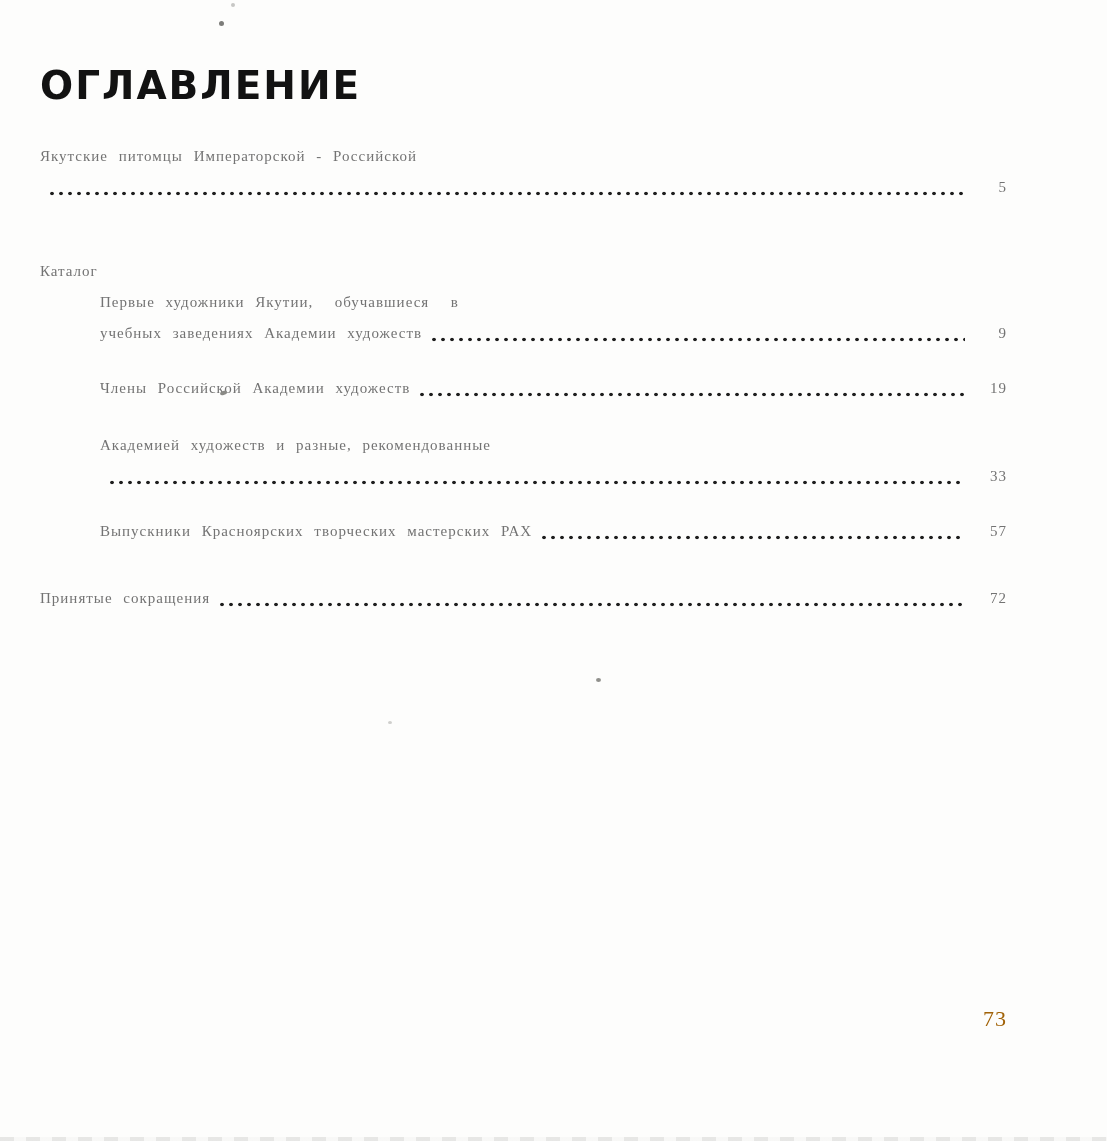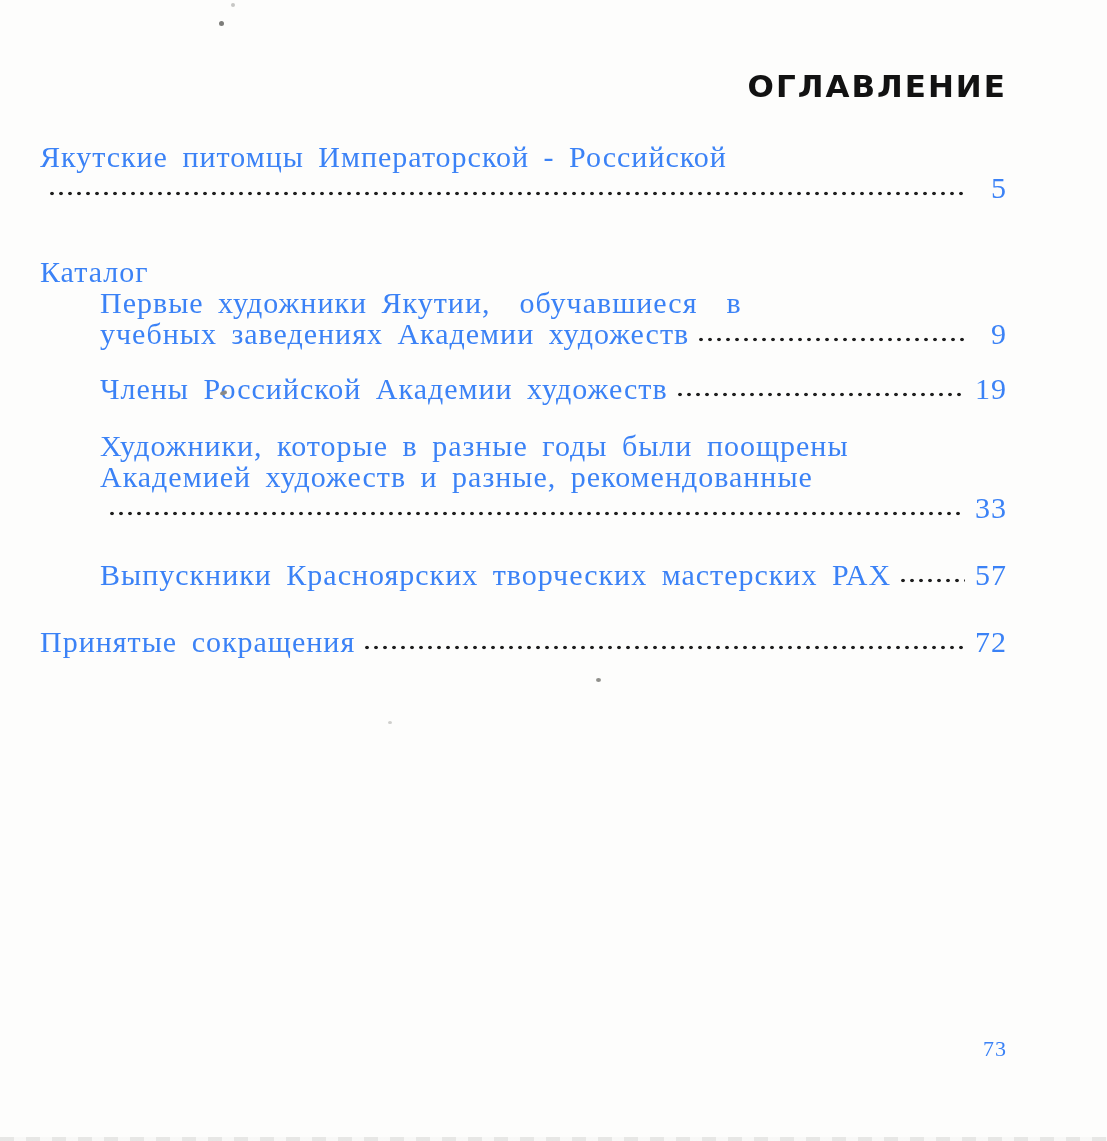--- a/index.html
+++ b/index.html
@@ -18,43 +18,43 @@
   }
   .page {
     position: absolute;
     left: 40px;
     right: 100px;
     top: 0;
     bottom: 0;
   }
   .doc-title {
     margin-top: 67px;
-    text-align: right;
+    text-align: left;
     font-family: "DejaVu Sans", sans-serif;
     font-weight: bold;
-    font-size: 31px;
+    font-size: 39px;
     line-height: 38px;
     letter-spacing: 2px;
     color: #121212;
   }
   #toc {
     margin-top: 36px;
-    font-size: 30px;
+    font-size: 15px;
     line-height: 31px;
     letter-spacing: 1px;
     word-spacing: 6px;
-    color: #3b82f6;
+    color: #737373;
   }
   
   #toc > :nth-child(1) { margin-top: 0; }
   #toc > :nth-child(2) { margin-top: 53px; }  
   #toc > :nth-child(3) { margin-top: 0; }
   #toc > :nth-child(4) { margin-top: 24px; }
   #toc > :nth-child(5) { margin-top: 26px; }
-  #toc > :nth-child(6) { margin-top: 36px; }
+  #toc > :nth-child(6) { margin-top: 24px; }
   #toc > :nth-child(7) { margin-top: 36px; }
 
   .toc-entry.level-1 { padding-left: 60px; }
   .entry-line { white-space: pre; }
   .entry-last { display: flex; }
   .entry-text { white-space: pre; flex: 0 0 auto; }
   .leader {
     flex: 1 1 auto;
     align-self: flex-end;
     height: 7px;
@@ -66,24 +66,24 @@
   }
   .pagenum {
     flex: 0 0 auto;
     min-width: 32px;
     text-align: right;
     white-space: pre;
   }
   .folio {
     position: absolute;
     right: 100px;
-    top: 1036px;
+    top: 1006px;
     font-size: 22px;
     letter-spacing: 1px;
-    color: #3b82f6;
+    color: #a16207;
   }
   
   .speck {
     position: absolute;
     border-radius: 50%;
   }
   .speck.s1 { left: 231px; top: 3px;   width: 4px; height: 4px; background: #c7c7c5; }
   .speck.s2 { left: 219px; top: 21px;  width: 5px; height: 5px; background: #7d7d7a; }
   .speck.s3 { left: 220px; top: 391px; width: 7px; height: 4px; background: #8a8a86; border-radius: 60% 40% 50% 50%; transform: rotate(-15deg); }
   .speck.s4 { left: 596px; top: 678px; width: 5px; height: 4px; background: #90908c; }
@@ -123,21 +123,20 @@
         </div>
       </div>
       <div class="toc-entry level-1">
         <div class="entry-last">
           <span class="entry-text">Члены Российской Академии художеств</span>
           <span class="leader"></span>
           <span class="pagenum">19</span>
         </div>
       </div>
       <div class="toc-entry level-1">
-        <div class="entry-line">Художники, которые в разные годы были поощрены</div>
         <div class="entry-line">Академией художеств и разные, рекомендованные</div>
         <div class="entry-last">
           <span class="leader"></span>
           <span class="pagenum">33</span>
         </div>
       </div>
       <div class="toc-entry level-1">
         <div class="entry-last">
           <span class="entry-text">Выпускники Красноярских творческих мастерских РАХ</span>
           <span class="leader"></span>

